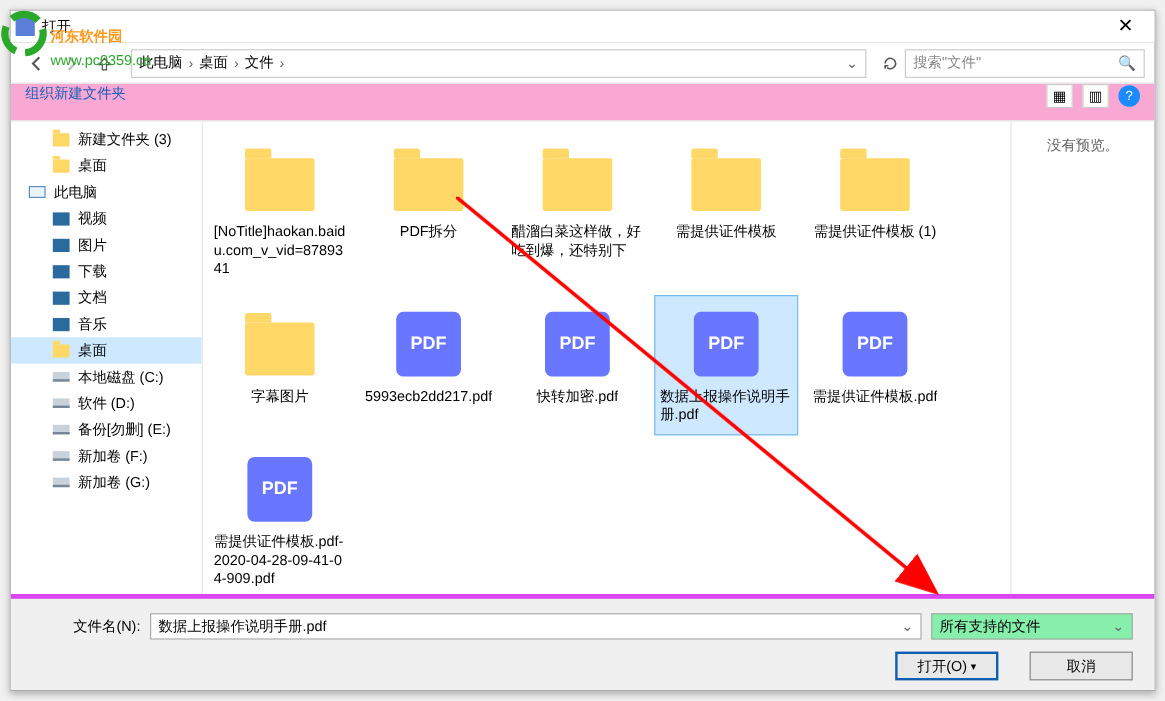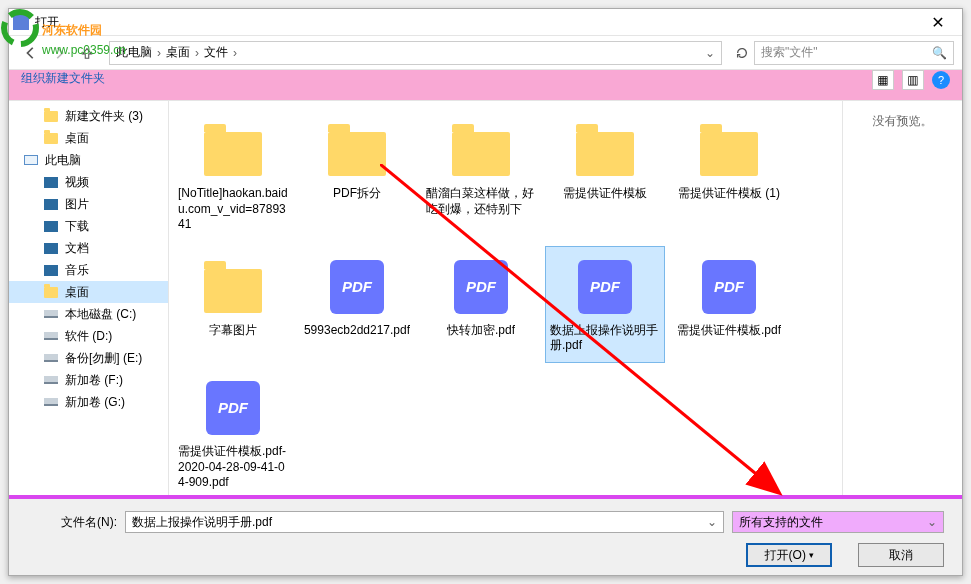--- a/index.html
+++ b/index.html
@@ -34,28 +34,28 @@
 .pc-i{width:14px;height:10px;border:1px solid #5a8fc9;background:#eaf3fb}
 .drive-i{width:14px;height:8px;background:#c9d2da;border-bottom:2px solid #768696}
 .media-i{width:14px;height:11px;background:#2a6a9e}
 .content{flex:1;padding:8px 4px;overflow:auto;position:relative}
 .grid{display:flex;flex-wrap:wrap;gap:4px;align-content:flex-start}
 .item{width:120px;padding:8px 4px;border:1px solid transparent;display:flex;flex-direction:column;align-items:center}
 .item.sel{background:#cde8ff;border-color:#7ab8ea}
 .item .thumb{width:64px;height:64px;display:flex;align-items:center;justify-content:center;margin-bottom:4px}
 .bigfolder{width:58px;height:44px;background:#ffd868;border-radius:2px;position:relative;margin-top:8px}
 .bigfolder::before{content:"";position:absolute;top:-8px;left:0;width:22px;height:8px;background:#ffd868;border-radius:2px 2px 0 0}
-.pdf-i{width:54px;height:54px;background:#6976ff;border-radius:6px;color:#fff;font-weight:700;font-style:italic;font-size:15px;display:flex;align-items:center;justify-content:center}
+.pdf-i{width:54px;height:54px;background:#6976ff;border-radius:6px;color:#fff;font-weight:700;font-size:15px;display:flex;align-items:center;justify-content:center}
 .item .label{font-size:12px;line-height:1.3;word-break:break-all;max-height:5.2em;overflow:hidden}
 .preview{width:120px;border-left:1px solid #e5e5e5;padding:12px;color:#666;text-align:center}
 .footer{position:absolute;bottom:0;left:0;right:0;height:80px;padding:12px 18px;background:#f0f0f0;border-top:4px solid #d946ef}
 .filerow{display:flex;align-items:center;gap:8px;margin-bottom:10px}
 .filerow .lbl{width:90px;text-align:right}
 .filerow .fname{flex:1;height:22px;border:1px solid #aaa;background:#fff;padding:0 6px;display:flex;align-items:center}
-.filerow .filter{width:212px;height:22px;border:1px solid #aaa;background:#f0abfc;padding:0 6px;display:flex;align-items:center}
+.filerow .filter{width:168px;height:22px;border:1px solid #aaa;background:#86efac;padding:0 6px;display:flex;align-items:center}
 .btnrow{display:flex;justify-content:flex-end;gap:26px}
 .btn{width:86px;height:24px;border:1px solid #888;background:#e8e8e8;display:flex;align-items:center;justify-content:center}
 .btn.primary{border:2px solid #0f5fb0;background:#e8e8e8}
 .watermark{position:absolute;top:0;left:0;z-index:99;pointer-events:none}
 .arrow{position:absolute;z-index:50;pointer-events:none}
 .fname .dd{margin-left:auto;color:#666}
 .filter .dd{margin-left:auto;color:#666}
 </style>
 </head>
 <body>

